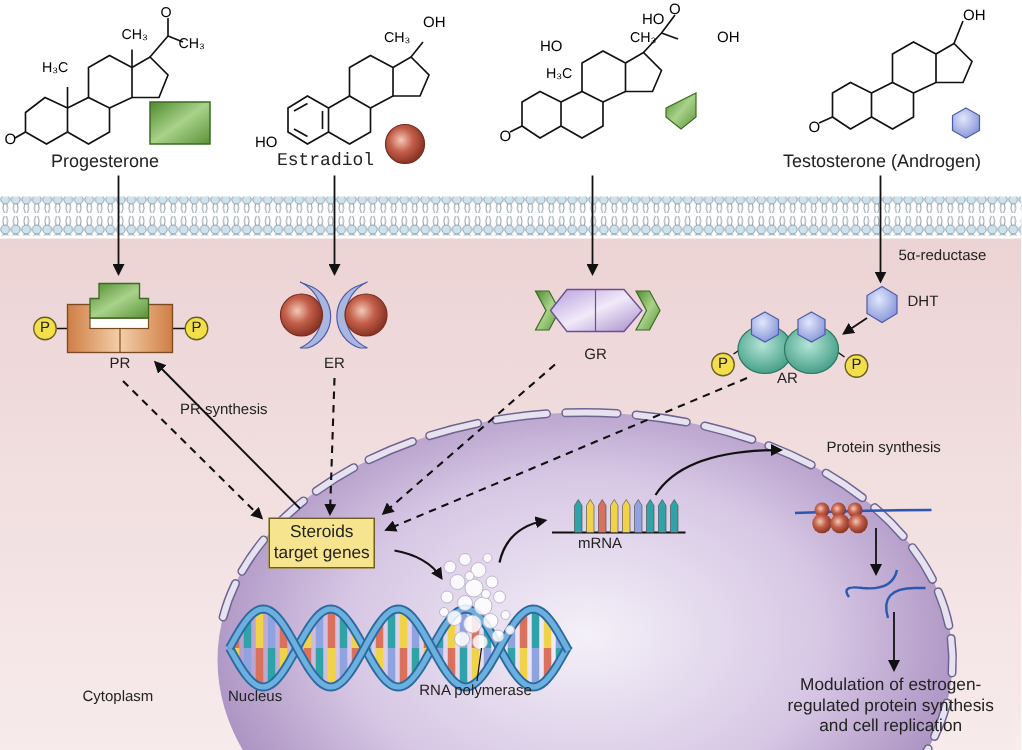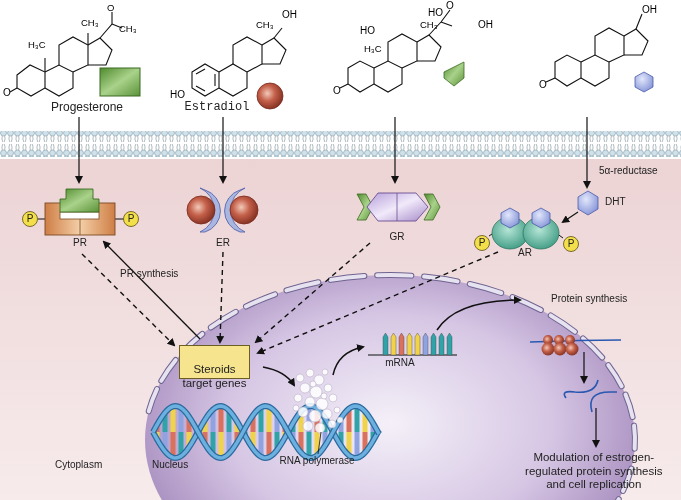--- a/index.html
+++ b/index.html
@@ -1,20 +1,20 @@
 <!DOCTYPE html>
 <html><head>
 <meta charset="utf-8">
 <style>
   html,body{margin:0;padding:0;}
   body{width:681px;height:500px;overflow:hidden;background:#fff;font-family:"Liberation Sans",sans-serif;position:relative;}
   #stage{position:absolute;left:0;top:0;width:681px;height:500px;}
   .lbl{position:absolute;font-size:10px;color:#222;white-space:nowrap;line-height:1;}
   .lbl.c{transform:translateX(-50%);}
-  .box{position:absolute;left:179px;top:345px;width:71px;height:34px;background:#f6e58e;border:1px solid #6b5e20;box-sizing:border-box;font-size:11.5px;text-align:center;line-height:14px;padding-top:16px;color:#222;}
+  .box{position:absolute;left:179px;top:345px;width:71px;height:34px;background:#f6e58e;border:1px solid #6b5e20;box-sizing:border-box;font-size:11.5px;text-align:center;line-height:14px;padding-top:2px;color:#222;}
   .mod{position:absolute;left:520px;top:451px;width:180px;text-align:center;font-size:11.5px;line-height:13.5px;color:#222;transform:translateX(-9%);}
 </style>
 </head>
 <body>
 
 <div id="stage">
 <svg id="svg" width="681" height="500" viewBox="0 0 681 500" xmlns="http://www.w3.org/2000/svg">
   <defs>
     <radialGradient id="nucG" cx="0.5" cy="0.45" r="0.6">
       <stop offset="0" stop-color="#f4f0f8"></stop>
@@ -342,22 +342,23 @@
   </g>
   <line x1="584" y1="352" x2="584" y2="382" stroke="#111" stroke-width="1.2" marker-end="url(#arr)"></line>
   <g stroke="#2a58b0" stroke-width="1.6" fill="none">
     <path d="M566,398 Q560,390 575,392 Q595,394 598,380"></path>
     <path d="M592,412 Q586,392 610,392 L617,392"></path>
   </g>
   <line x1="596" y1="408" x2="596" y2="446" stroke="#111" stroke-width="1.2" marker-end="url(#arr)"></line>
 </svg>
 
 
-<div class="lbl c" style="left:87px;top:101px;font-size:12px;">Progesterone</div>
+<div class="lbl c" style="left:70px;top:101px;font-size:12px;">Progesterone</div>
 <div class="lbl c" style="left:217px;top:101px;font-size:12px;font-family:Liberation Mono, monospace;">Estradiol</div>
+<div class="lbl c" style="left:588px;top:101px;font-size:12px;">Testosterone (Androgen)</div>
 
 <div class="lbl" style="left:599px;top:166px;">5α-reductase</div>
 <div class="lbl" style="left:605px;top:197px;">DHT</div>
 
 <div class="lbl c" style="left:30px;top:214px;font-size:10px;">P</div>
 <div class="lbl c" style="left:131px;top:214px;font-size:10px;">P</div>
 <div class="lbl c" style="left:482px;top:238px;font-size:10px;">P</div>
 <div class="lbl c" style="left:571px;top:239px;font-size:10px;">P</div>
 
 <div class="lbl c" style="left:80px;top:238px;">PR</div>

